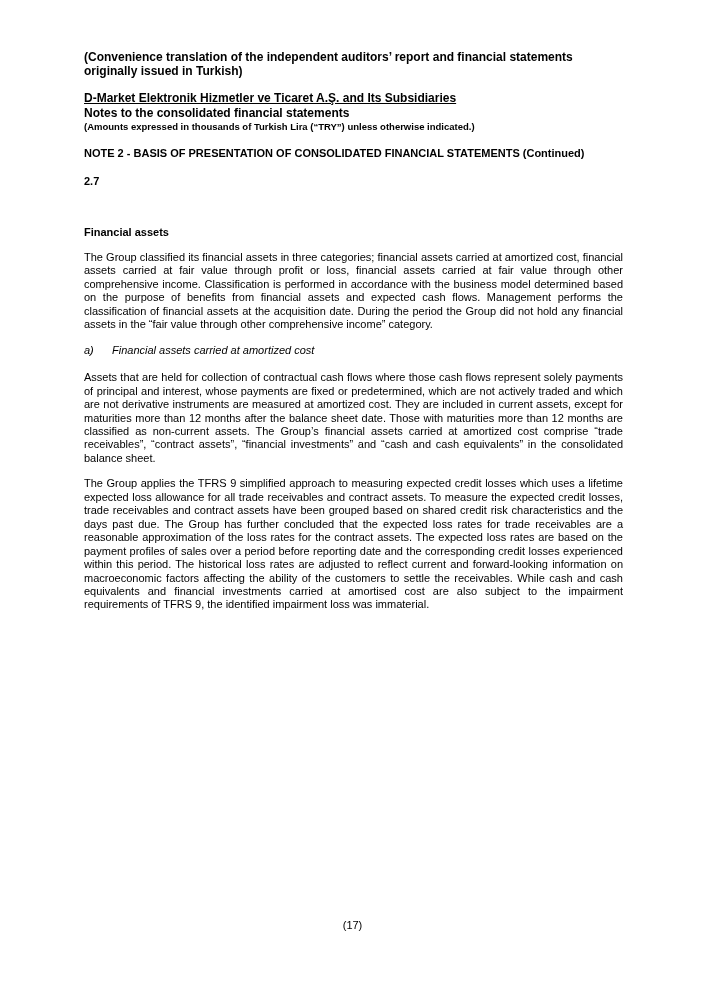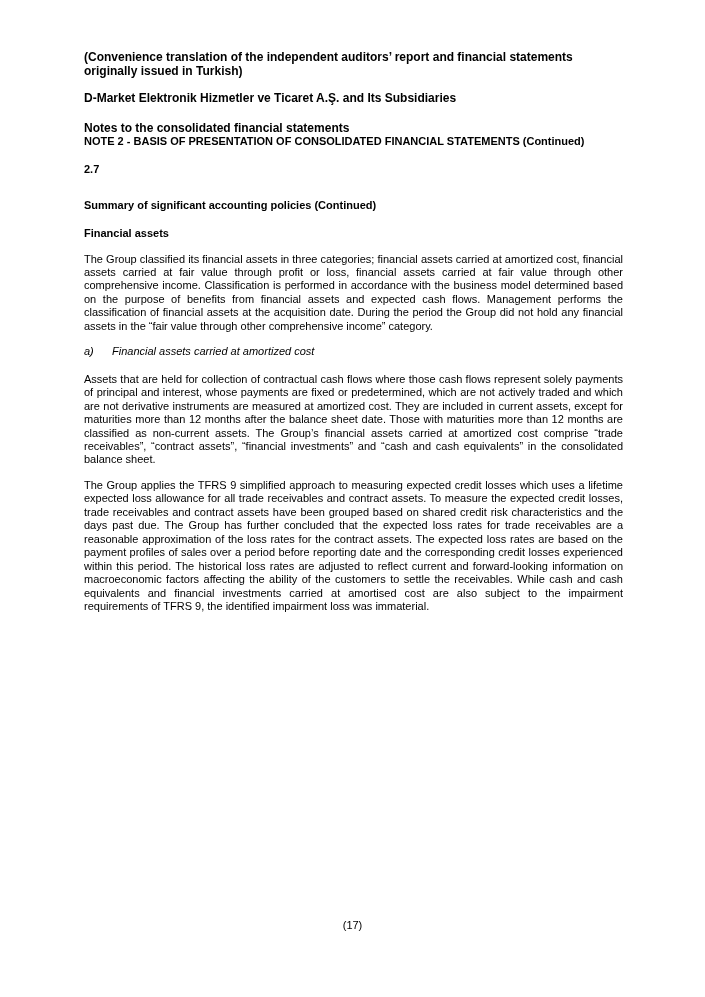--- a/index.html
+++ b/index.html
@@ -20,21 +20,21 @@
     padding: 51px 82px 0 84px;
     background: #ffffff;
     overflow: hidden;
   }
   .hdr-line {
     font-size: 12px;
     line-height: 13.5px;
     font-weight: bold;
   }
   .translation-note { margin-bottom: 14px; }
-  .company { margin-bottom: 16px; }
+  .company { margin-bottom: 1px; text-decoration: underline; }
   .amounts-note {
     font-size: 9.5px;
     line-height: 13px;
     font-weight: bold;
     margin-bottom: 14px;
   }
   .note-heading {
     font-size: 11px;
     line-height: 13.5px;
     font-weight: bold;
@@ -88,26 +88,26 @@
 </head>
 <body>
 
 <div class="page">
 
   <div class="hdr-line translation-note">(Convenience translation of the independent auditors’ report and financial statements originally issued in Turkish)</div>
 
   <div class="hdr-line company">D-Market Elektronik Hizmetler ve Ticaret A.Ş. and Its Subsidiaries</div>
 
   <div class="hdr-line">Notes to the consolidated financial statements</div>
+  <div class="amounts-note">(Amounts expressed in thousands of Turkish Lira (“TRY”) unless otherwise indicated.)</div>
 
   <div class="note-heading">NOTE 2 - BASIS OF PRESENTATION OF CONSOLIDATED FINANCIAL STATEMENTS (Continued)</div>
 
   <div class="section-heading">
     <span class="section-num">2.7</span>
-    <span>Summary of significant accounting policies (Continued)</span>
   </div>
 
   <div class="sub-heading">Financial assets</div>
 
   <p class="body-para">The Group classified its financial assets in three categories; financial assets carried at amortized cost, financial assets carried at fair value through profit or loss, financial assets carried at fair value through other comprehensive income. Classification is performed in accordance with the business model determined based on the purpose of benefits from financial assets and expected cash flows. Management performs the classification of financial assets at the acquisition date. During the period the Group did not hold any financial assets in the “fair value through other comprehensive income” category.</p>
 
   <div class="item-line">
     <span class="item-label">a)</span>
     <span>Financial assets carried at amortized cost</span>
   </div>

